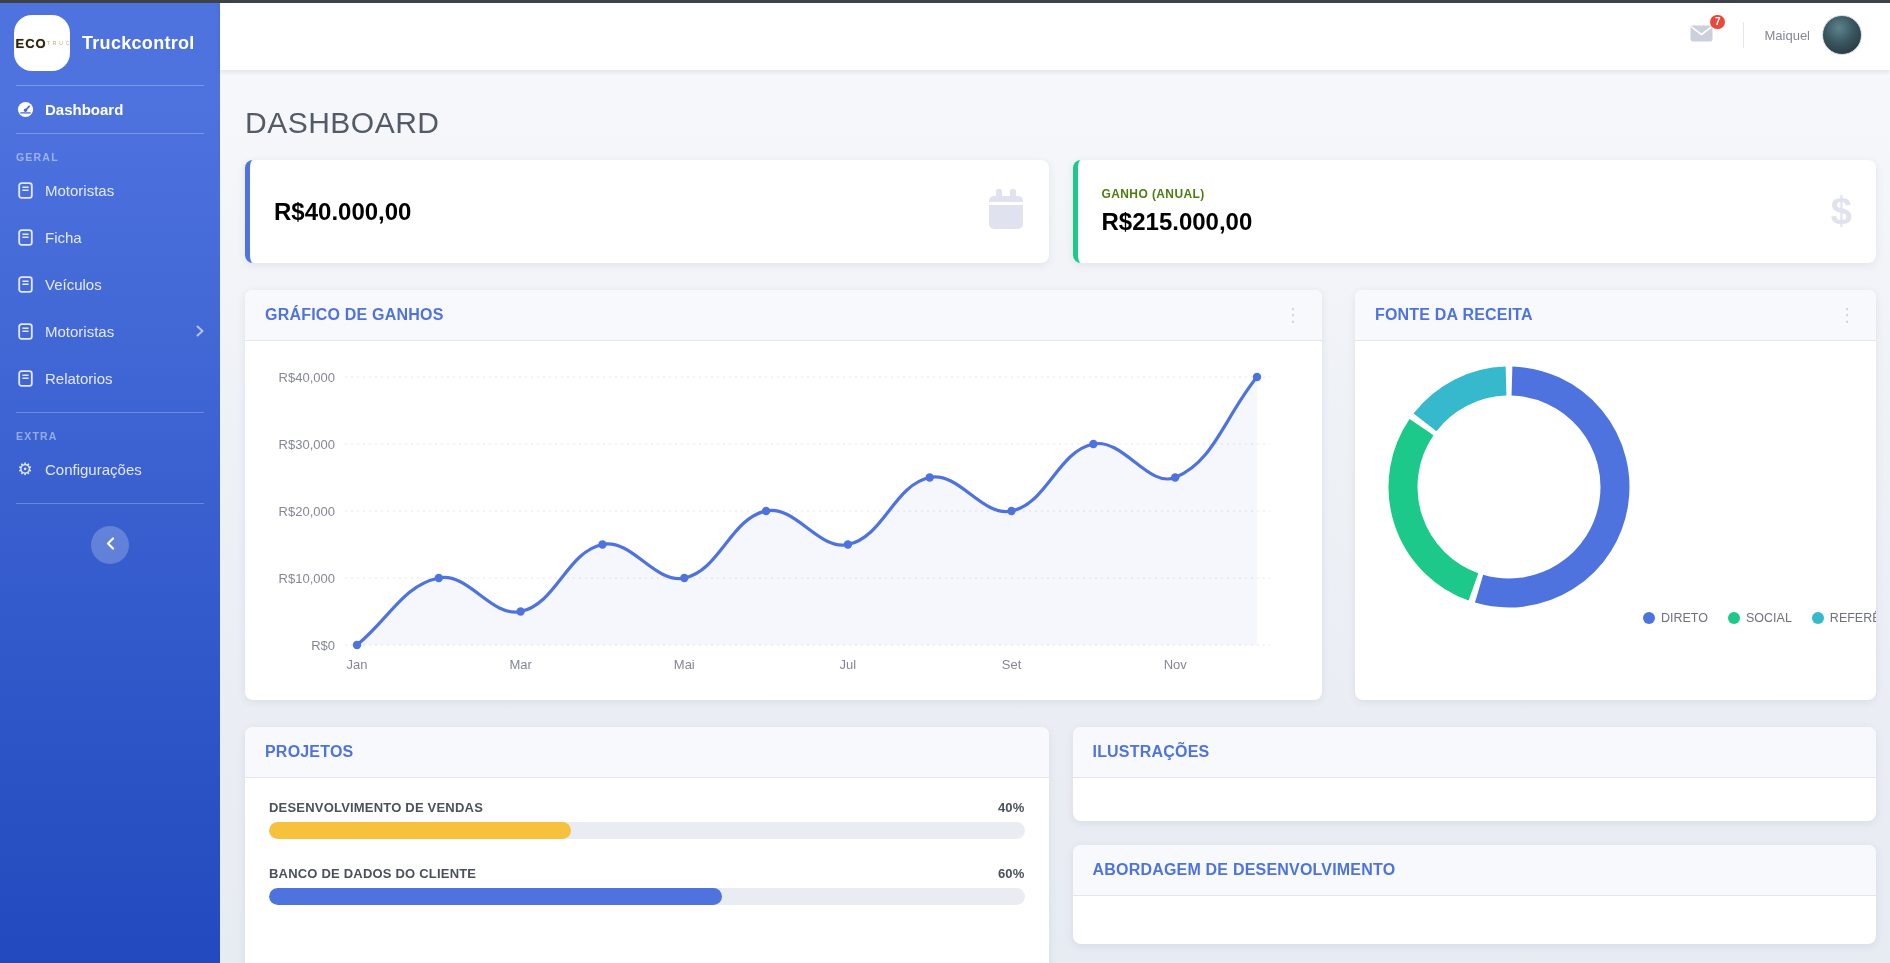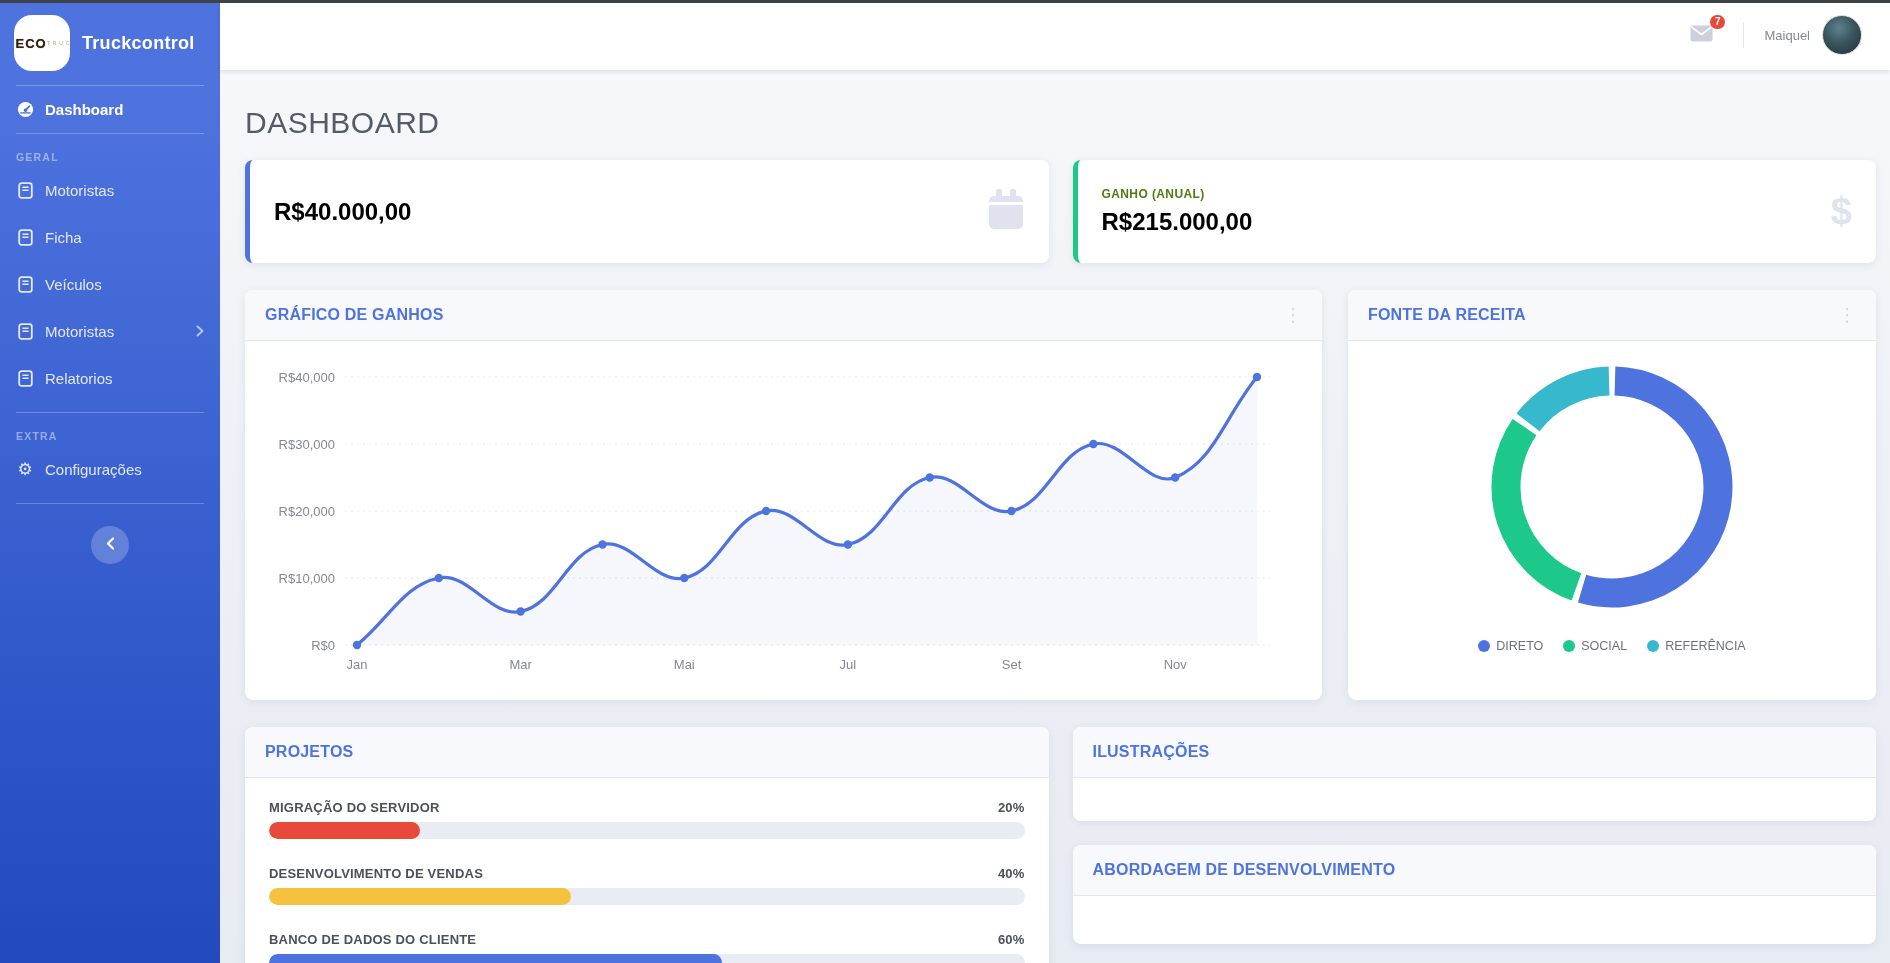--- a/index.html
+++ b/index.html
@@ -40,29 +40,29 @@
   .content { padding:36px 14px 0 25px; flex:1; overflow:hidden; }
   .page-title { font-size:30px; font-weight:400; color:#545b66; letter-spacing:.5px; margin-bottom:20px; }
 
   .row1 { display:grid; grid-template-columns:1fr 1fr; gap:24px; margin-bottom:27px; }
   .stat-card { background:#fff; border-radius:8px; box-shadow:0 2px 8px rgba(50,60,90,.09); height:103px; display:flex; align-items:center; padding:0 24px; border-left:5px solid #4e73df; }
   .stat-card .txt { flex:1; }
   .stat-label { font-size:12px; font-weight:700; letter-spacing:.4px; margin-bottom:7px; }
   .stat-value { font-size:24px; font-weight:700; color:#000000; }
   .dollar-glyph { font-size:38px; font-weight:700; color:#e0e3ef; }
 
-  .row2 { display:grid; grid-template-columns:1077px 1fr; gap:26px; margin-bottom:27px; }
+  .row2 { display:grid; grid-template-columns:1077px 1fr; gap:33px; margin-bottom:27px; }
   .card { background:#fff; border-radius:8px; box-shadow:0 2px 8px rgba(50,60,90,.09); overflow:hidden; }
   .card-header { background:#f8f9fc; border-bottom:1px solid #e3e6f0; padding:16px 20px; display:flex; align-items:center; justify-content:space-between; }
   .card-title { color:#4e73df; font-weight:700; font-size:16px; letter-spacing:.2px; }
   .dots { color:#d1d3e2; font-size:18px; font-family:"DejaVu Sans", sans-serif; background:none; border:none; cursor:pointer; line-height:1; }
   .chart-card { height:410px; }
   .chart-body { padding:18px 20px; }
   .donut-card { height:410px; }
-  .donut-body { padding:12px 20px 0; display:flex; flex-direction:column; align-items:center; }
+  .donut-body { padding:12px 20px 0; display:flex; flex-direction:row; align-items:flex-end; }
   .legend { display:flex; gap:20px; margin-top:14px; }
   .legend-item { display:flex; align-items:center; gap:6px; font-size:12.5px; color:#6e707e; cursor:pointer; }
   .legend-dot { width:12px; height:12px; border-radius:50%; display:inline-block; }
 
   .row3 { display:grid; grid-template-columns:1fr 1fr; gap:24px; align-items:start; }
   .projects-card { height:340px; }
   .projects-body { padding:22px 24px; }
   .proj-group { margin-bottom:27px; }
   .proj-row { display:flex; justify-content:space-between; font-size:13px; font-weight:600; color:#4b505b; margin-bottom:7px; letter-spacing:.2px; }
   .track { height:17px; background:#eaecf4; border-radius:9px; overflow:hidden; }
@@ -286,29 +286,20 @@
       </div>
 
       <div class="row3">
         <div class="card projects-card">
           <div class="card-header">
             <span class="card-title">PROJETOS</span>
           </div>
           <div class="projects-body" id="projects-body">
               <div class="proj-group">
        <div class="proj-row">
-         <span>MIGRAÇÃO DO SERVIDOR</span>
-         <span>20%</span>
-       </div>
-       <div class="track">
-         <div class="fill" style="width:20%;background:#e74a3b"></div>
-       </div>
-     </div>
-              <div class="proj-group">
-       <div class="proj-row">
          <span>DESENVOLVIMENTO DE VENDAS</span>
          <span>40%</span>
        </div>
        <div class="track">
          <div class="fill" style="width:40%;background:#f6c23e"></div>
        </div>
      </div>
               <div class="proj-group">
        <div class="proj-row">
          <span>BANCO DE DADOS DO CLIENTE</span>

